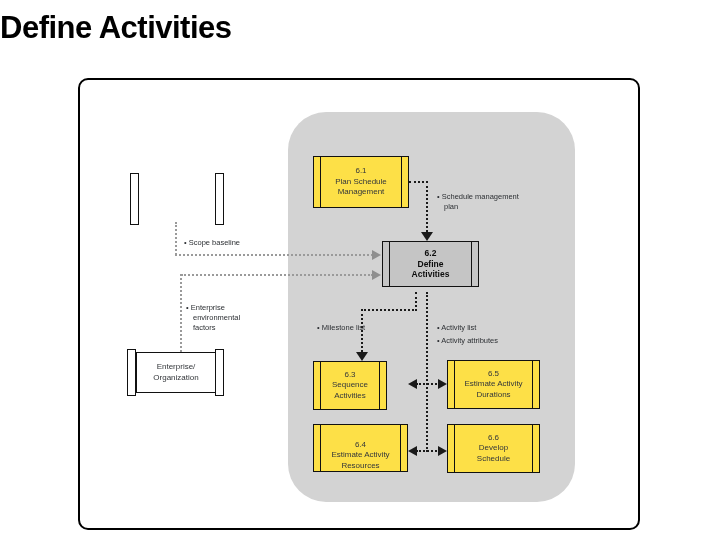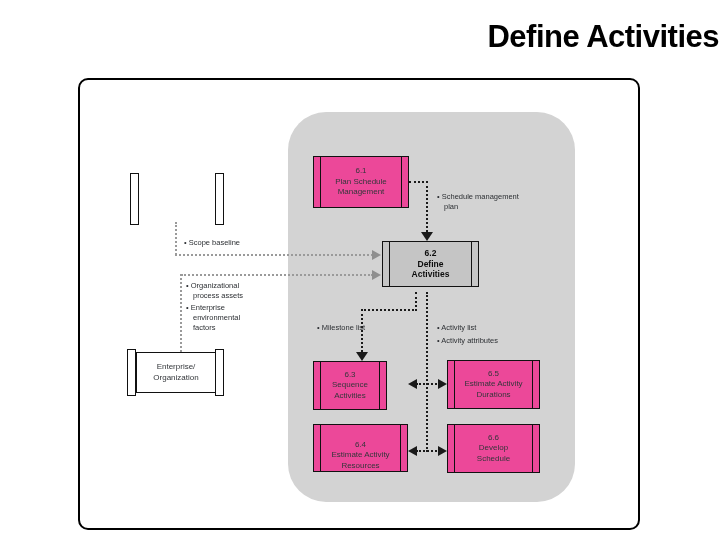--- a/index.html
+++ b/index.html
@@ -1,38 +1,38 @@
 <!DOCTYPE html>
 <html><head>
 <meta charset="utf-8">
 <style>
   html,body{margin:0;padding:0;background:#fff;}
   .slide{
     position:relative;width:720px;height:540px;background:#ffffff;overflow:hidden;
     font-family:"Liberation Sans","DejaVu Sans",sans-serif;color:#2e2e2e;
   }
   .title{
-    position:absolute;left:0;top:10px;width:710px;margin:9px;text-align:right;
+    position:absolute;left:0;top:10px;width:710px;margin:0;text-align:left;
     font-size:31px;font-weight:bold;color:#000;letter-spacing:-0.5px;
   }
   .frame{
     position:absolute;left:78px;top:78px;width:558px;height:448px;
     border:2px solid #000;border-radius:10px;background:#fff;
   }
   .region{
     position:absolute;left:288px;top:112px;width:287px;height:390px;
     background:#d3d3d3;border-radius:38px;
   }
   .region-label{
     position:absolute;left:288px;top:126px;width:287px;text-align:center;
     font-size:12px;font-weight:bold;color:#141414;
   }
   
   .pbox{
-    position:absolute;background:#ec4899;border:1.7px solid #111;box-sizing:border-box;
+    position:absolute;background:#fde047;border:1.7px solid #111;box-sizing:border-box;
     display:flex;flex-direction:column;justify-content:center;align-items:center;
   }
   .pbox.hl{background:#c5c5c5;}
   .ibar{position:absolute;top:0;bottom:0;width:0;border-left:1.6px solid #111;}
   .ibar.l{left:6px;}
   .ibar.r{right:6px;}
   .ptext{position:relative;text-align:center;font-size:8px;line-height:10.5px;color:#33363a;z-index:2;}
   .pbox.hl .ptext{font-weight:bold;color:#0d0d0d;font-size:8.5px;}
   
   .ebox{
@@ -159,20 +159,19 @@
 
   <div class="arr left" style="left:408px;top:379px;"></div>
   <div class="hline" style="left:416px;top:383px;width:24px;"></div>
   <div class="arr right" style="left:438px;top:379px;"></div>
 
   <div class="arr left" style="left:408px;top:446px;"></div>
   <div class="hline" style="left:416px;top:450px;width:24px;"></div>
   <div class="arr right" style="left:438px;top:446px;"></div>
 
   <div class="flabel" style="left:184px;top:238px;width:80px;">• Scope baseline</div>
-  <div class="flabel" style="left:186px;top:281px;width:72px;">• Organizational process assets</div>
   <div class="flabel" style="left:186px;top:303px;width:64px;">• Enterprise environmental factors</div>
   <div class="flabel" style="left:437px;top:192px;width:76px;">• Schedule management plan</div>
   <div class="flabel" style="left:317px;top:323px;width:44px;">• Milestone list</div>
   <div class="flabel" style="left:437px;top:323px;width:90px;">• Activity list</div>
   <div class="flabel" style="left:437px;top:336px;width:90px;">• Activity attributes</div>
 
 </div>
 
 </body></html>

